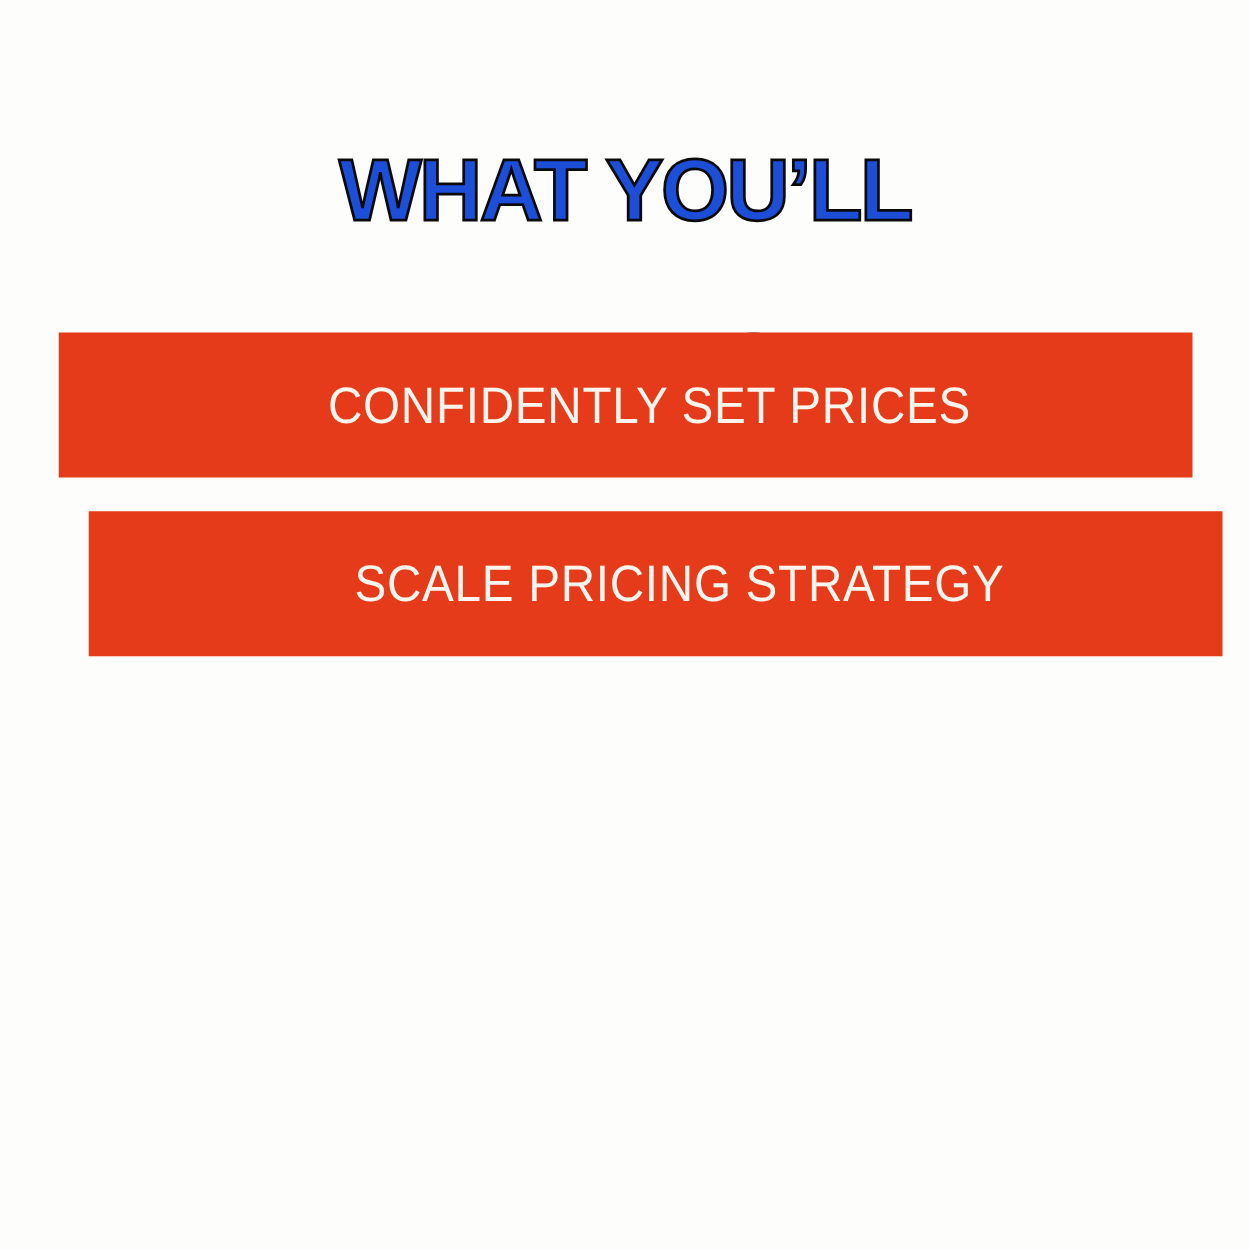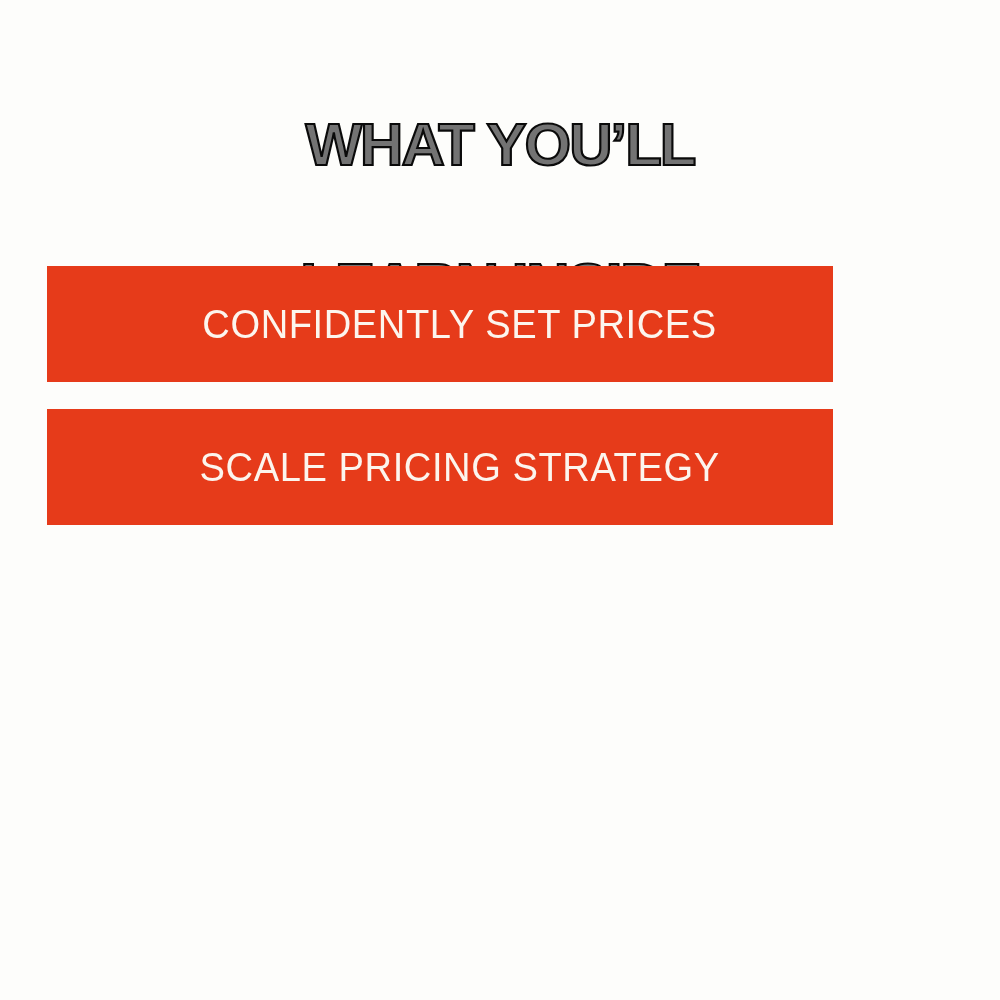--- a/index.html
+++ b/index.html
@@ -23,24 +23,24 @@
     box-sizing: border-box;
   }
 
   
   .heading {
     position: absolute;
     left: 0;
     top: 52px;
     width: 1000px;
     text-align: center;
-    color: #737373;
+    color: #1d4ed8;
     font-family: "Liberation Sans", sans-serif;
     font-weight: bold;
-    font-size: 60px;
+    font-size: 70px;
     line-height: 70px;
     letter-spacing: -2.0px;
     -webkit-text-stroke: 2.2px #0a0a0a;
     padding-top: 18px;
   }
   .heading .hl {
     display: block;
     white-space: nowrap;
   }
   .heading .hl-2 {
@@ -48,32 +48,33 @@
   }
 
   
   .bars {
     position: absolute;
     left: 47px;
     top: 266px;
     width: 907px;
   }
   .bar {
-    width: 786px;
+    width: 907px;
     height: 116px;
     background: #e63b1a;
     margin-bottom: 27px;
     display: flex;
     align-items: center;
     justify-content: center;
     box-sizing: border-box;
     padding-left: 39px;
   }
   .bar:last-child {
     margin-bottom: 0;
+    margin-left: 24px;
   }
   .bar-label {
     color: #fcf5ee;
     font-family: "Liberation Sans", sans-serif;
     font-weight: normal;
     font-size: 41px;
     letter-spacing: 0.6px;
     line-height: 1;
     white-space: nowrap;
     transform: scaleX(0.93);

